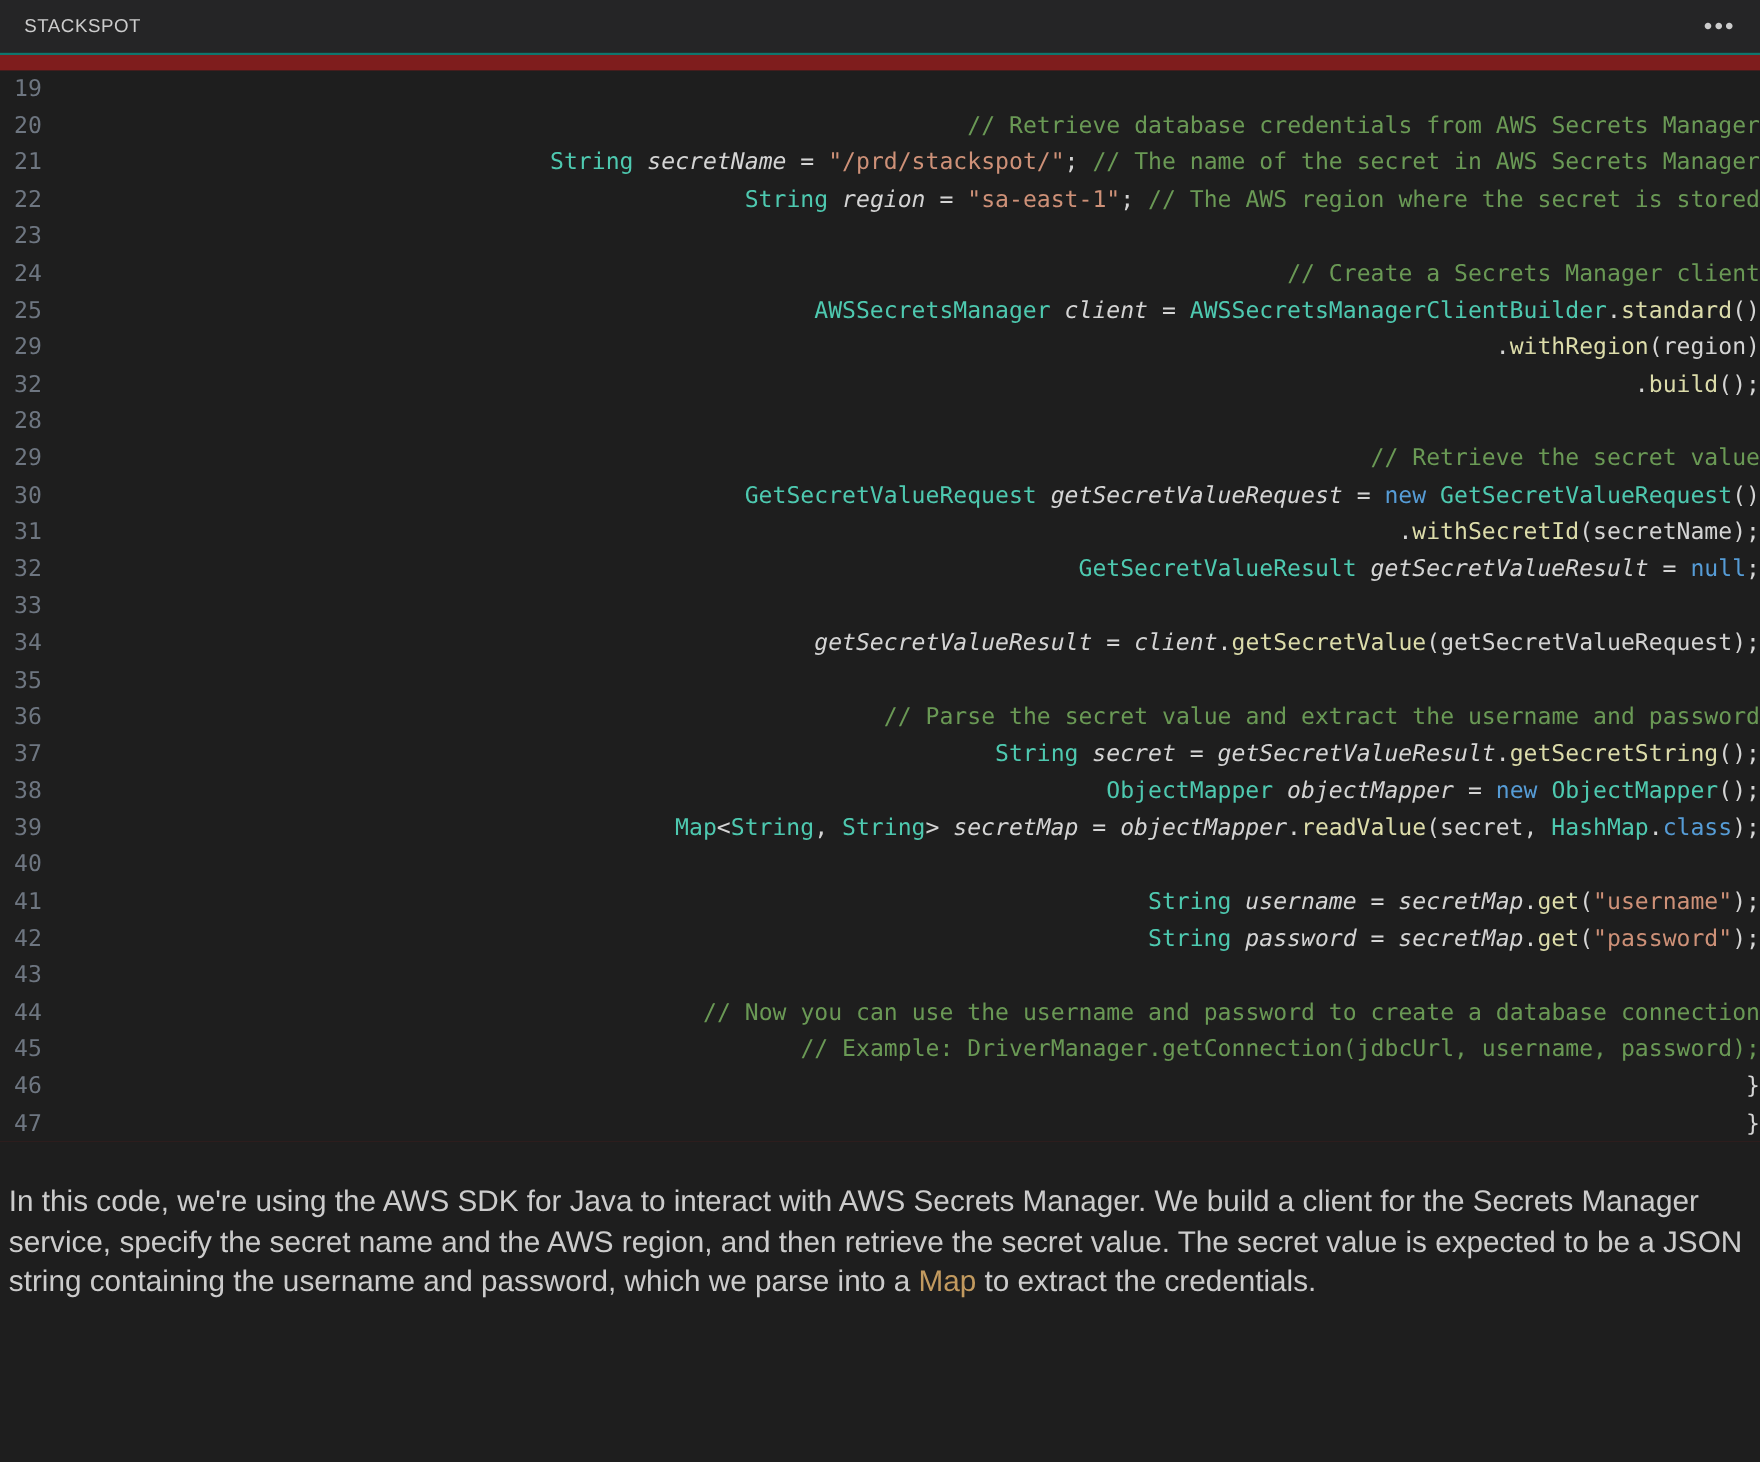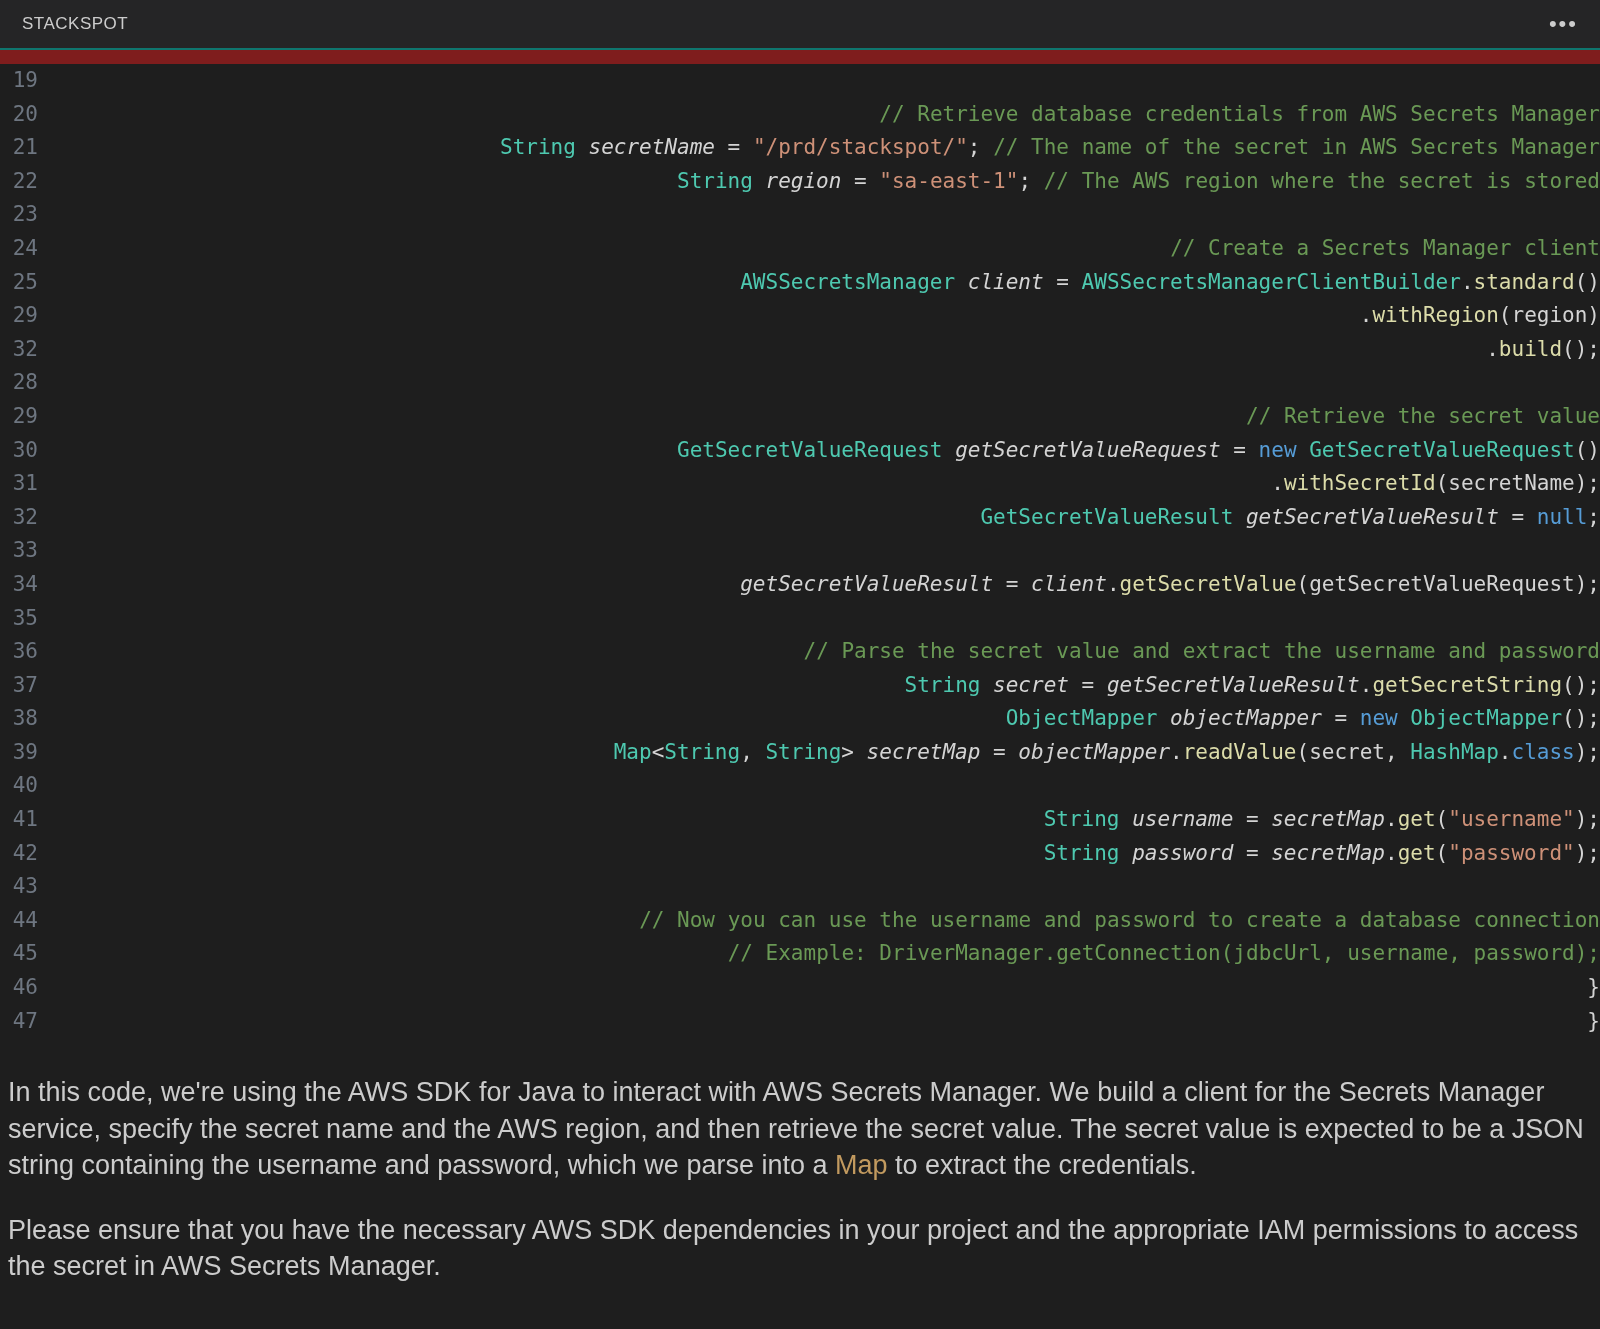--- a/index.html
+++ b/index.html
@@ -112,14 +112,13 @@
         <div>47</div>
       </div>
     <div class="code-lines" id="codelines"><div></div><div>        <span class="c-comment">// Retrieve database credentials from AWS Secrets Manager</span></div><div>        <span class="c-type">String</span><span class="c-var"> secretName </span><span class="c-op">= </span><span class="c-string">"/prd/stackspot/"</span><span class="c-punc">; </span><span class="c-comment">// The name of the secret in AWS Secrets Manager</span></div><div>        <span class="c-type">String</span><span class="c-var"> region </span><span class="c-op">= </span><span class="c-string">"sa-east-1"</span><span class="c-punc">; </span><span class="c-comment">// The AWS region where the secret is stored</span></div><div></div><div>        <span class="c-comment">// Create a Secrets Manager client</span></div><div>        <span class="c-type">AWSSecretsManager</span><span class="c-var"> client </span><span class="c-op">= </span><span class="c-type">AWSSecretsManagerClientBuilder</span><span class="c-punc">.</span><span class="c-method">standard</span><span class="c-punc">()</span></div><div>                <span class="c-punc">.</span><span class="c-method">withRegion</span><span class="c-punc">(region)</span></div><div>                <span class="c-punc">.</span><span class="c-method">build</span><span class="c-punc">();</span></div><div></div><div>        <span class="c-comment">// Retrieve the secret value</span></div><div>        <span class="c-type">GetSecretValueRequest</span><span class="c-var"> getSecretValueRequest </span><span class="c-op">= </span><span class="c-keyword">new</span><span class="c-var"> </span><span class="c-type">GetSecretValueRequest</span><span class="c-punc">()</span></div><div>                <span class="c-punc">.</span><span class="c-method">withSecretId</span><span class="c-punc">(secretName);</span></div><div>        <span class="c-type">GetSecretValueResult</span><span class="c-var"> getSecretValueResult </span><span class="c-op">= </span><span class="c-keyword">null</span><span class="c-punc">;</span></div><div></div><div>        <span class="c-var">getSecretValueResult </span><span class="c-op">= </span><span class="c-var">client</span><span class="c-punc">.</span><span class="c-method">getSecretValue</span><span class="c-punc">(getSecretValueRequest);</span></div><div></div><div>        <span class="c-comment">// Parse the secret value and extract the username and password</span></div><div>        <span class="c-type">String</span><span class="c-var"> secret </span><span class="c-op">= </span><span class="c-var">getSecretValueResult</span><span class="c-punc">.</span><span class="c-method">getSecretString</span><span class="c-punc">();</span></div><div>        <span class="c-type">ObjectMapper</span><span class="c-var"> objectMapper </span><span class="c-op">= </span><span class="c-keyword">new</span><span class="c-var"> </span><span class="c-type">ObjectMapper</span><span class="c-punc">();</span></div><div>        <span class="c-type">Map</span><span class="c-punc">&lt;</span><span class="c-type">String</span><span class="c-punc">, </span><span class="c-type">String</span><span class="c-punc">&gt; </span><span class="c-var">secretMap </span><span class="c-op">= </span><span class="c-var">objectMapper</span><span class="c-punc">.</span><span class="c-method">readValue</span><span class="c-punc">(secret, </span><span class="c-type">HashMap</span><span class="c-punc">.</span><span class="c-keyword">class</span><span class="c-punc">);</span></div><div></div><div>        <span class="c-type">String</span><span class="c-var"> username </span><span class="c-op">= </span><span class="c-var">secretMap</span><span class="c-punc">.</span><span class="c-method">get</span><span class="c-punc">(</span><span class="c-string">"username"</span><span class="c-punc">);</span></div><div>        <span class="c-type">String</span><span class="c-var"> password </span><span class="c-op">= </span><span class="c-var">secretMap</span><span class="c-punc">.</span><span class="c-method">get</span><span class="c-punc">(</span><span class="c-string">"password"</span><span class="c-punc">);</span></div><div></div><div>        <span class="c-comment">// Now you can use the username and password to create a database connection</span></div><div>        <span class="c-comment">// Example: DriverManager.getConnection(jdbcUrl, username, password);</span></div><div>    <span class="c-punc">}</span></div><div><span class="c-punc">}</span></div></div>
   </div>
 </div>
 
 <div class="desc">
   <p>
     <span>In this code, we're using the AWS SDK for Java to interact with AWS Secrets Manager. We build a client for the Secrets Manager service, specify the secret name and the AWS region, and then retrieve the secret value. The secret value is expected to be a JSON string containing the username and password, which we parse into a </span><span class="map-link">Map</span><span> to extract the credentials.</span>
   </p>
-  <p>Please ensure that you have the necessary AWS SDK dependencies in your project and the appropriate IAM permissions to access the secret in AWS Secrets Manager.</p>
 </div>
 
 </body></html>

